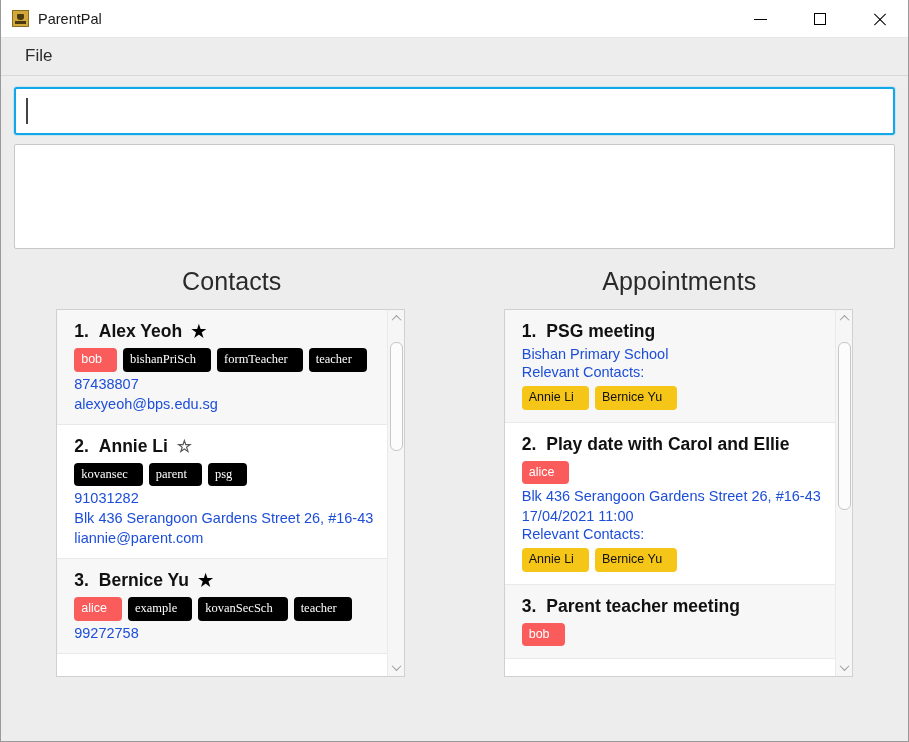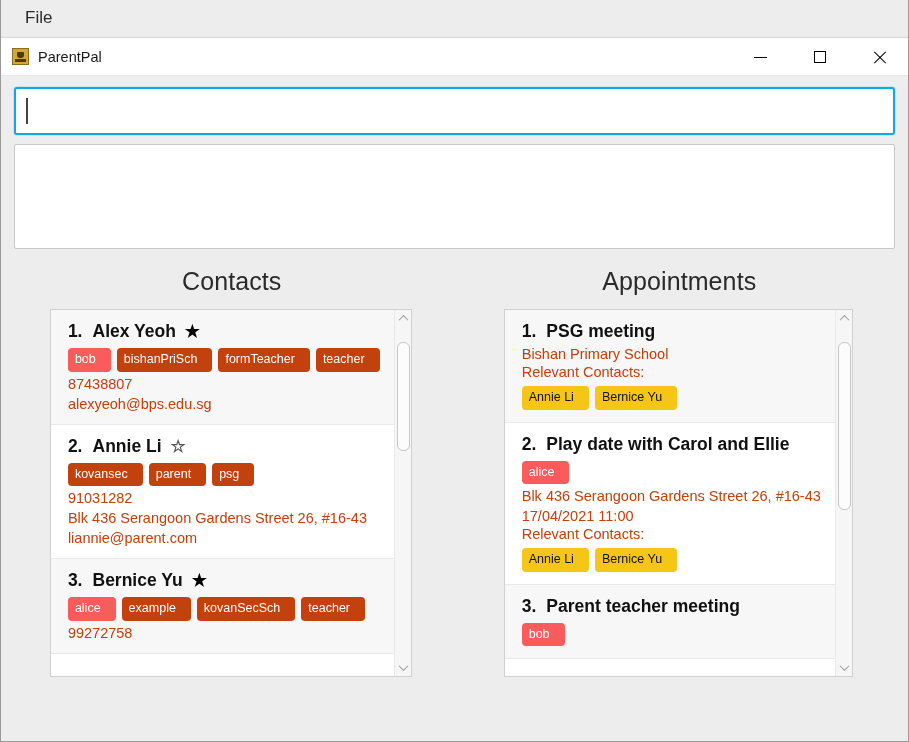--- a/index.html
+++ b/index.html
@@ -256,60 +256,60 @@
     gap: 6px;
   }
   .tag {
     font-size: 12.5px;
     line-height: 1;
     padding: 5px 15px 6px 7px;
     border-radius: 4px;
     color: #ffffff;
     white-space: nowrap;
   }
-  .tag.green { background: #c2410c; }
+  .tag.green { background: #000000; font-family: Liberation Serif, serif; }
   .tag.red   { background: #fa5c5c; }
   .tag.gold  { background: #f5c518; color: #111111; }
 
   .field {
     margin-top: 4px;
     font-size: 14.5px;
-    color: #c2410c;
+    color: #1d4ed8;
     white-space: nowrap;
     overflow: hidden;
     text-overflow: clip;
   }
   .field.label { margin-top: 2px; }
 </style>
 </head>
 <body>
 
 <div id="app-window">
-
-  <div id="menu-bar">
-    <div class="menu-item">File</div>
-  </div>
 
   <div id="title-bar">
     <div id="app-icon"></div>
     <div id="app-title">ParentPal</div>
 
     <div id="window-controls">
       <div class="win-btn">
         <span class="glyph-min"></span>
       </div>
       <div class="win-btn">
         <span class="glyph-max"></span>
       </div>
       <div class="win-btn">
         <span class="glyph-close"></span>
       </div>
     </div>
   </div>
 
+  <div id="menu-bar">
+    <div class="menu-item">File</div>
+  </div>
+
   <div id="body-area">
 
     <div id="command-box">
       <div id="command-caret"></div>
       <span id="command-text"></span>
     </div>
 
     <div id="result-box"></div>
 
     <div id="panels">

